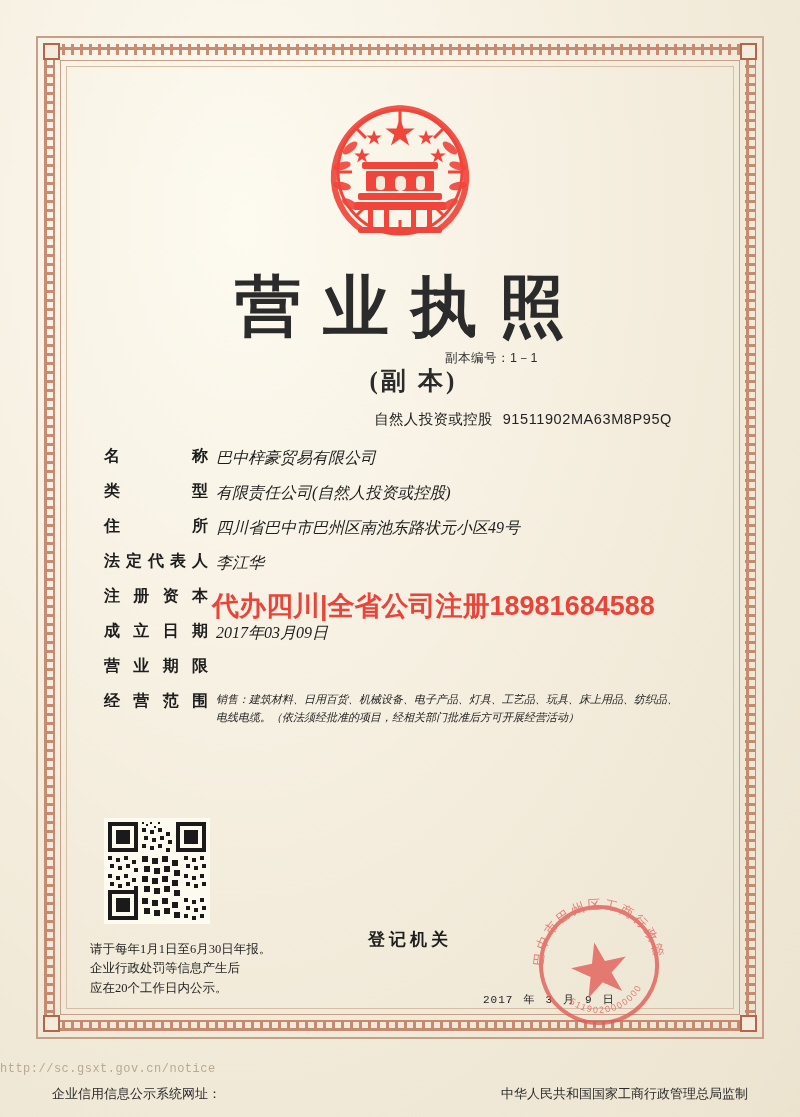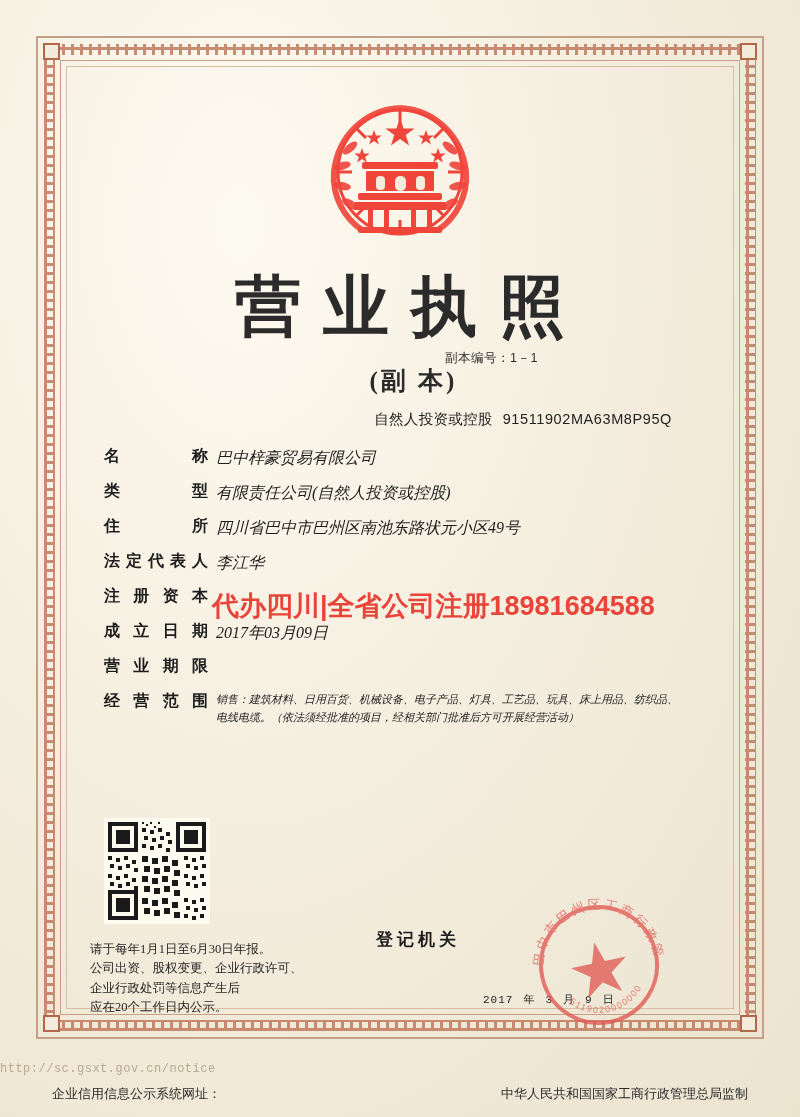--- a/index.html
+++ b/index.html
@@ -187,21 +187,20 @@
 
   
   .authority {
     position: absolute;
     left: 368px; top: 928px;
     font-size: 17px;
     font-weight: bold;
     letter-spacing: 4px;
     color: #1d1d1d;
     font-family: "Liberation Serif", serif;
-    margin-left: 8px;
   }
   .issue-date {
     position: absolute;
     left: 478px; top: 992px;
     font-size: 11px;
     color: #1d1d1d;
     font-family: Liberation Mono, monospace;
     letter-spacing: 1px;
   }
   .issue-date span { margin: 0 5px; }
@@ -429,21 +428,20 @@
         <path d="M20 45h3v3h-3zM25 46h3v3h-3zM30 45h3v3h-3zM35 47h3v3h-3z"></path>
         <path d="M40 40h2v2h-2zM44 41h2v2h-2zM48 40h2v2h-2z"></path>
         <path d="M41 44h2v2h-2zM45 45h2v2h-2zM49 44h2v2h-2z"></path>
         <path d="M40 48h2v2h-2zM44 49h2v2h-2zM48 48h2v2h-2z"></path>
       </g>
     </svg>
   </div>
 
   <div class="footnote">
     <div>请于每年1月1日至6月30日年报。</div>
-    <div>公司出资、股权变更、企业行政许可、</div>
     <div>企业行政处罚等信息产生后</div>
     <div>应在20个工作日内公示。</div>
   </div>
 
   <div class="authority">登记机关</div>
 
   <div class="issue-date">
     <span>2017</span><span>年</span><span>3</span><span>月</span><span>9</span><span>日</span>
   </div>
 

